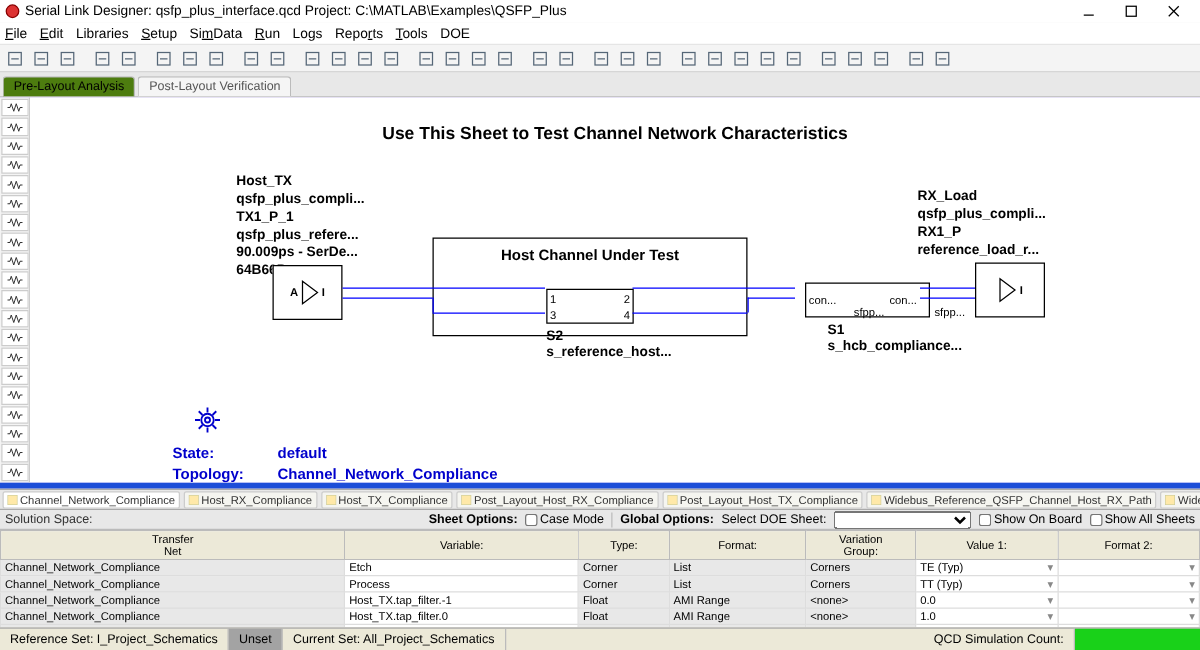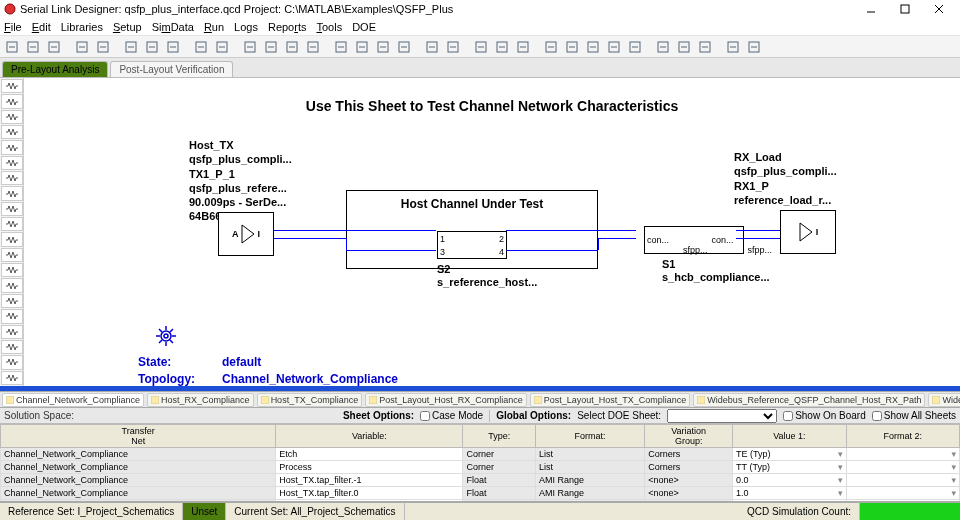--- a/index.html
+++ b/index.html
@@ -60,21 +60,21 @@
 .solution-header label { display:flex; align-items:center; gap:2px; }
 .solution-header select { font-size:10px; height:14px; width:110px;}
 .table-wrap { height:78px; overflow:auto; background:#fff; border-bottom:1px solid #aaa;}
 table.solgrid { border-collapse:collapse; width:100%; font-size:9px; }
 table.solgrid th { background:#ece9d8; border:1px solid #bbb; padding:1px 3px; font-weight:normal; text-align:center; position:sticky; top:0;}
 table.solgrid td { border:1px solid #ddd; padding:1px 3px; background:#fff; white-space:nowrap;}
 table.solgrid td.shade { background:#e8e8e8;}
 table.solgrid td.val { min-width:54px; }
 .statusbar { height:18px; background:#ece9d8; display:flex; align-items:center; font-size:10px; border-top:1px solid #aaa;}
 .statusbar .cell { padding:0 8px; border-right:1px solid #bbb; height:100%; display:flex; align-items:center;}
-.statusbar .unset { background:#4d7c0f; }
+.statusbar .unset { background:#a3a3a3; }
 .statusbar .fill { flex:1; }
 .statusbar .green { background:#19d119; width:100px; height:100%; }
 input[type=checkbox]{ width:10px; height:10px; margin:0;}
 </style>
 </head>
 <body>
 
 <div class="titlebar">
   <span class="icon">
     <svg viewBox="0 0 12 12">

